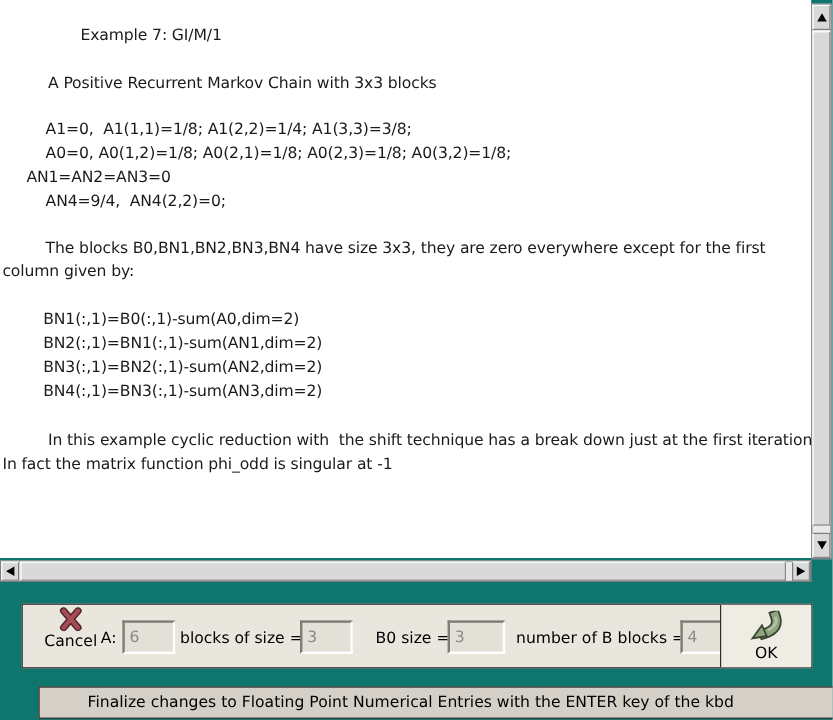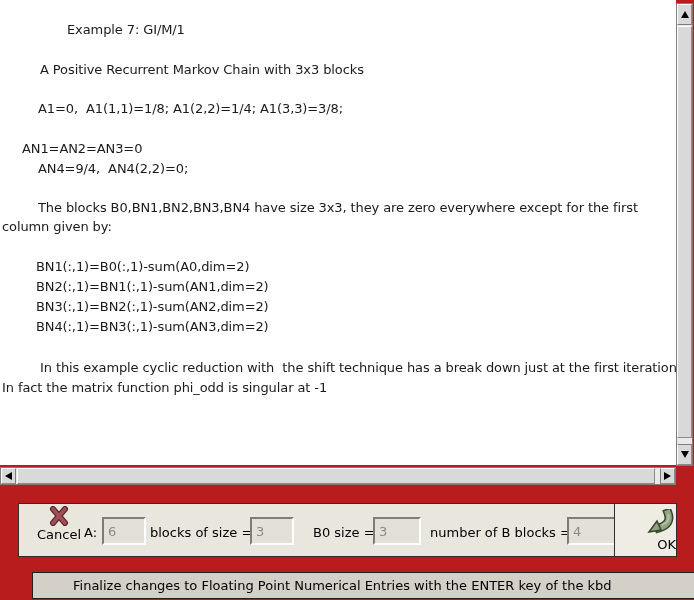--- a/index.html
+++ b/index.html
@@ -1,17 +1,17 @@
 <!DOCTYPE html>
 <html><head>
 <meta charset="utf-8">
 <style>
   html,body{margin:0;padding:0;}
   body{font-family:"DejaVu Sans", sans-serif;}
-  .window{position:relative;width:694px;height:600px;background:#b91c1c;overflow:hidden;}
+  .window{position:relative;width:694px;height:600px;background:#0f766e;overflow:hidden;}
 
   
   .text-area{position:absolute;left:0;top:2;width:676px;height:465px;background:#ffffff;
              font-size:13px;color:#1a1a1a;overflow:hidden;}
   .tline{position:absolute;white-space:pre;letter-spacing:-0.1px;}
 
   
   .vscroll{position:absolute;left:676px;top:3px;width:17px;height:463px;background:#e9e9e9;
            border:1px solid #7d7d7d;box-sizing:border-box;}
   .hscroll{position:absolute;left:0;top:467px;width:676px;height:18px;background:#e9e9e9;
@@ -37,42 +37,43 @@
   
   .panel{position:absolute;left:18px;top:503px;width:659px;height:54px;background:#e9e6de;
          border:1px solid #2e2e2e;box-sizing:border-box;}
   .panel .lbl{position:absolute;top:21px;font-size:13px;color:#000;white-space:pre;}
   .field{position:absolute;top:13px;height:28px;background:#e3e0d8;color:#8a8a8a;
          border:2px solid;border-color:#807c74 #ffffff #ffffff #807c74;box-sizing:border-box;
          font-family:"DejaVu Sans", sans-serif;font-size:13px;padding:0 0 0 4px;outline:none;}
   .cancel-btn{position:absolute;left:4px;top:2px;width:72px;height:48px;display:flex;
               flex-direction:column;align-items:center;cursor:pointer;}
   .cancel-btn .cap{font-size:13px;color:#000;margin-top:1px;}
-  .ok-btn{position:absolute;right:0;top:0;width:62px;height:52px;background:#efece4;
+  .ok-btn{position:absolute;right:0;top:0;width:76px;height:52px;background:#efece4;
           border-left:1px solid #2e2e2e;box-sizing:border-box;display:flex;flex-direction:column;
-          align-items:flex-end;justify-content:center;cursor:pointer;}
+          align-items:center;justify-content:center;cursor:pointer;}
   .ok-btn .cap{font-size:13px;color:#000;margin-top:0px;}
 
   
   .status-bar{position:absolute;left:0;top:572px;width:694px;height:27px;background:#d4d0c8;
               border:1px solid #1f1f1f;box-sizing:border-box;margin-left:32px;}
   .status-text{position:absolute;left:40px;top:5px;font-size:13px;color:#000;}
   .grip{position:absolute;right:1px;bottom:1px;width:22px;height:22px;
         background:repeating-linear-gradient(135deg,#d4d0c8 0 2px,#ffffff 2px 3px,#8f8b83 3px 4px);
         clip-path:polygon(100% 0,100% 100%,0 100%);}
 </style>
 </head>
 <body>
 
 <div class="window">
 
   <div class="text-area">
     <div class="tline" style="left:67px;top:22px">Example 7: GI/M/1</div>
     <div class="tline" style="left:40px;top:62px">A Positive Recurrent Markov Chain with 3x3 blocks</div>
     <div class="tline" style="left:38px;top:101px">A1=0,  A1(1,1)=1/8; A1(2,2)=1/4; A1(3,3)=3/8;</div>
+    <div class="tline" style="left:38px;top:121px">A0=0, A0(1,2)=1/8; A0(2,1)=1/8; A0(2,3)=1/8; A0(3,2)=1/8;</div>
     <div class="tline" style="left:22px;top:141px">AN1=AN2=AN3=0</div>
     <div class="tline" style="left:38px;top:161px">AN4=9/4,  AN4(2,2)=0;</div>
     <div class="tline" style="left:38px;top:200px">The blocks B0,BN1,BN2,BN3,BN4 have size 3x3, they are zero everywhere except for the first</div>
     <div class="tline" style="left:2px;top:219px">column given by:</div>
     <div class="tline" style="left:36px;top:259px">BN1(:,1)=B0(:,1)-sum(A0,dim=2)</div>
     <div class="tline" style="left:36px;top:279px">BN2(:,1)=BN1(:,1)-sum(AN1,dim=2)</div>
     <div class="tline" style="left:36px;top:299px">BN3(:,1)=BN2(:,1)-sum(AN2,dim=2)</div>
     <div class="tline" style="left:36px;top:319px">BN4(:,1)=BN3(:,1)-sum(AN3,dim=2)</div>
     <div class="tline" style="left:40px;top:360px">In this example cyclic reduction with  the shift technique has a break down just at the first iteration.</div>
     <div class="tline" style="left:2px;top:380px">In fact the matrix function phi_odd is singular at -1</div>

